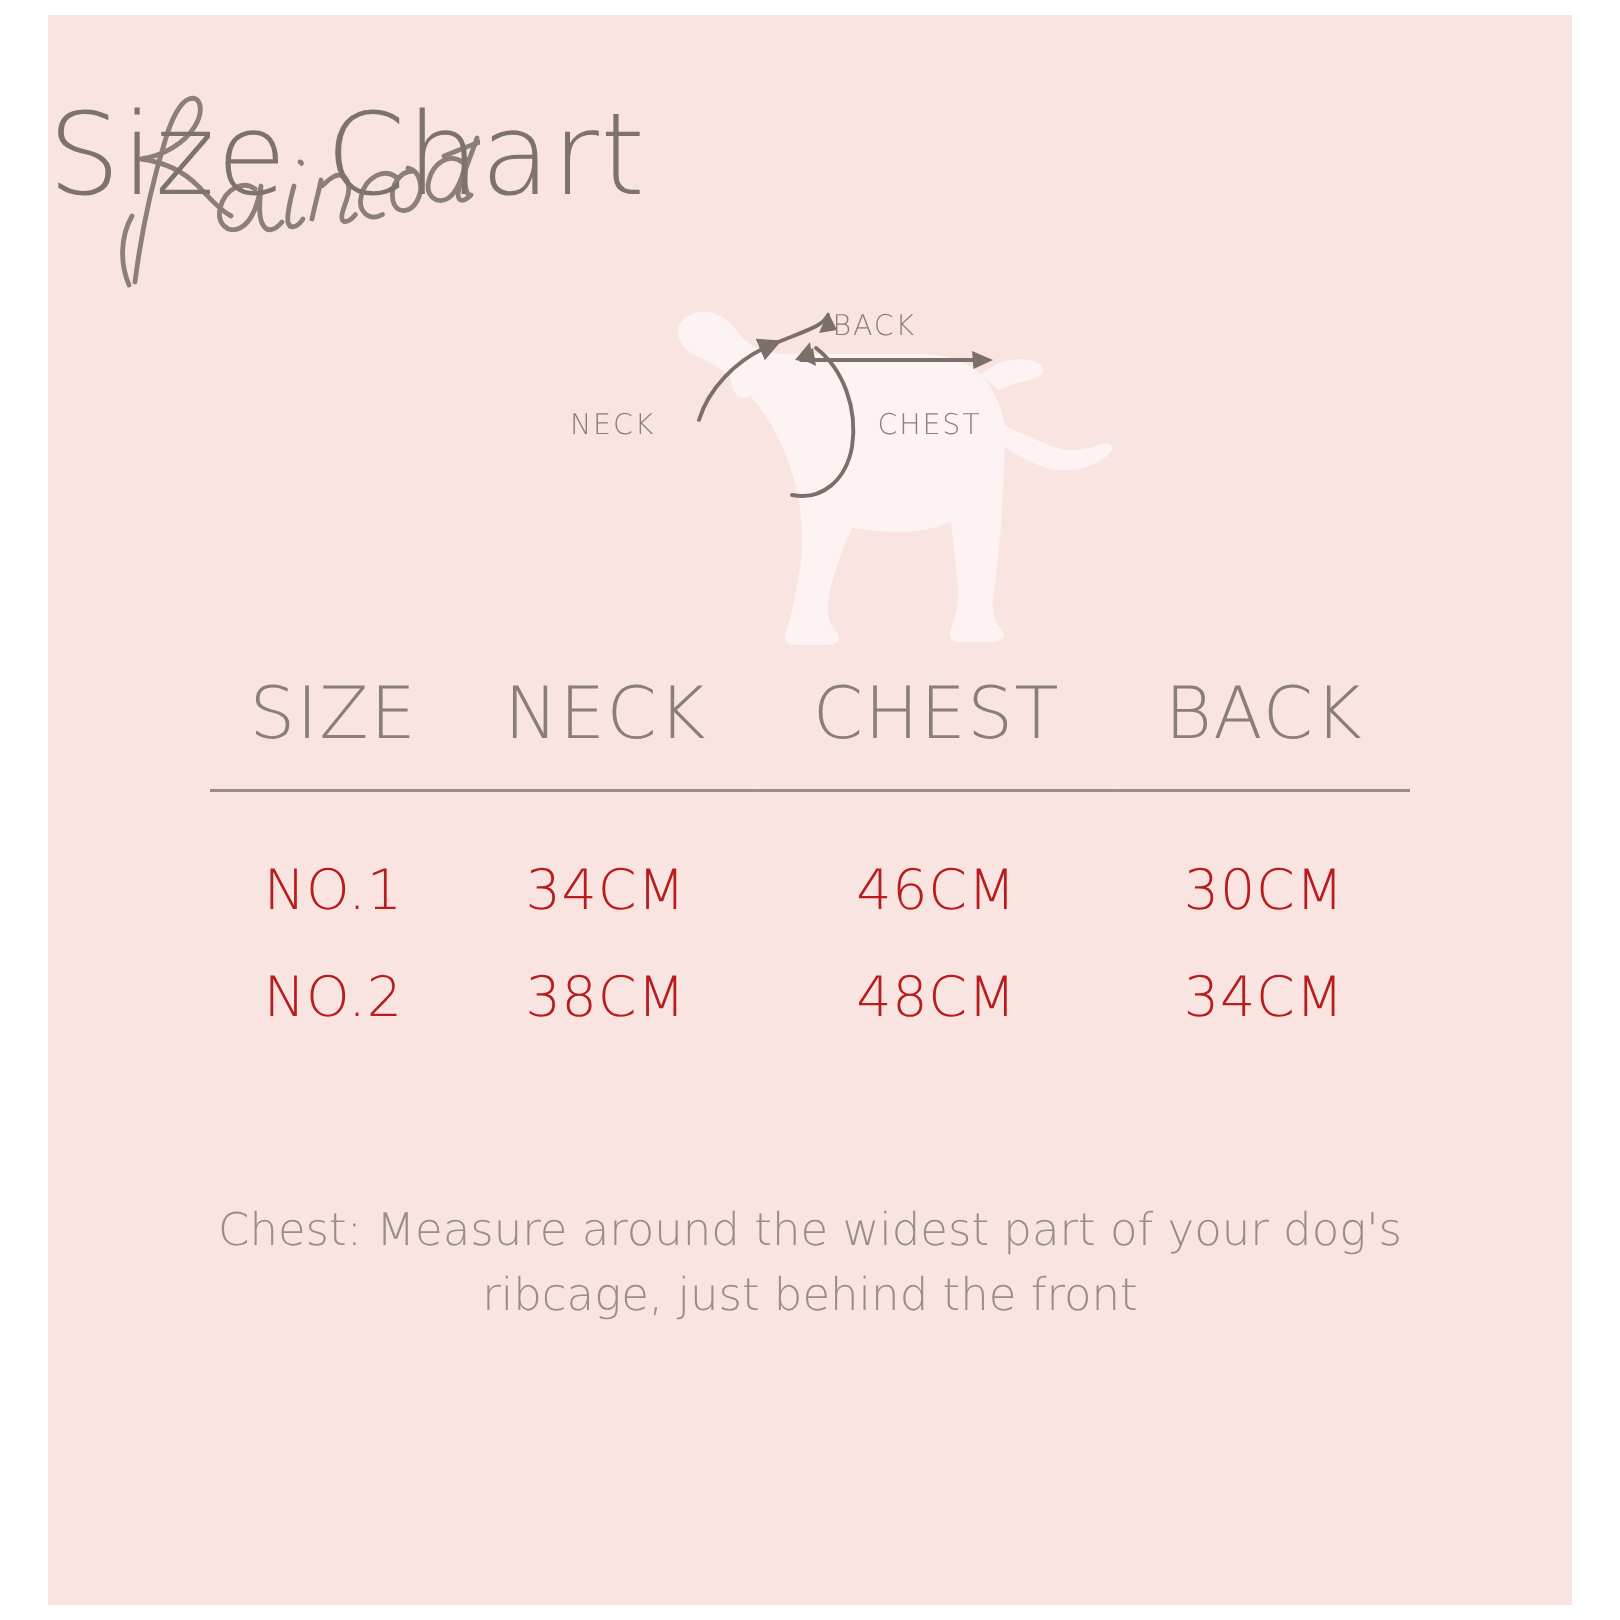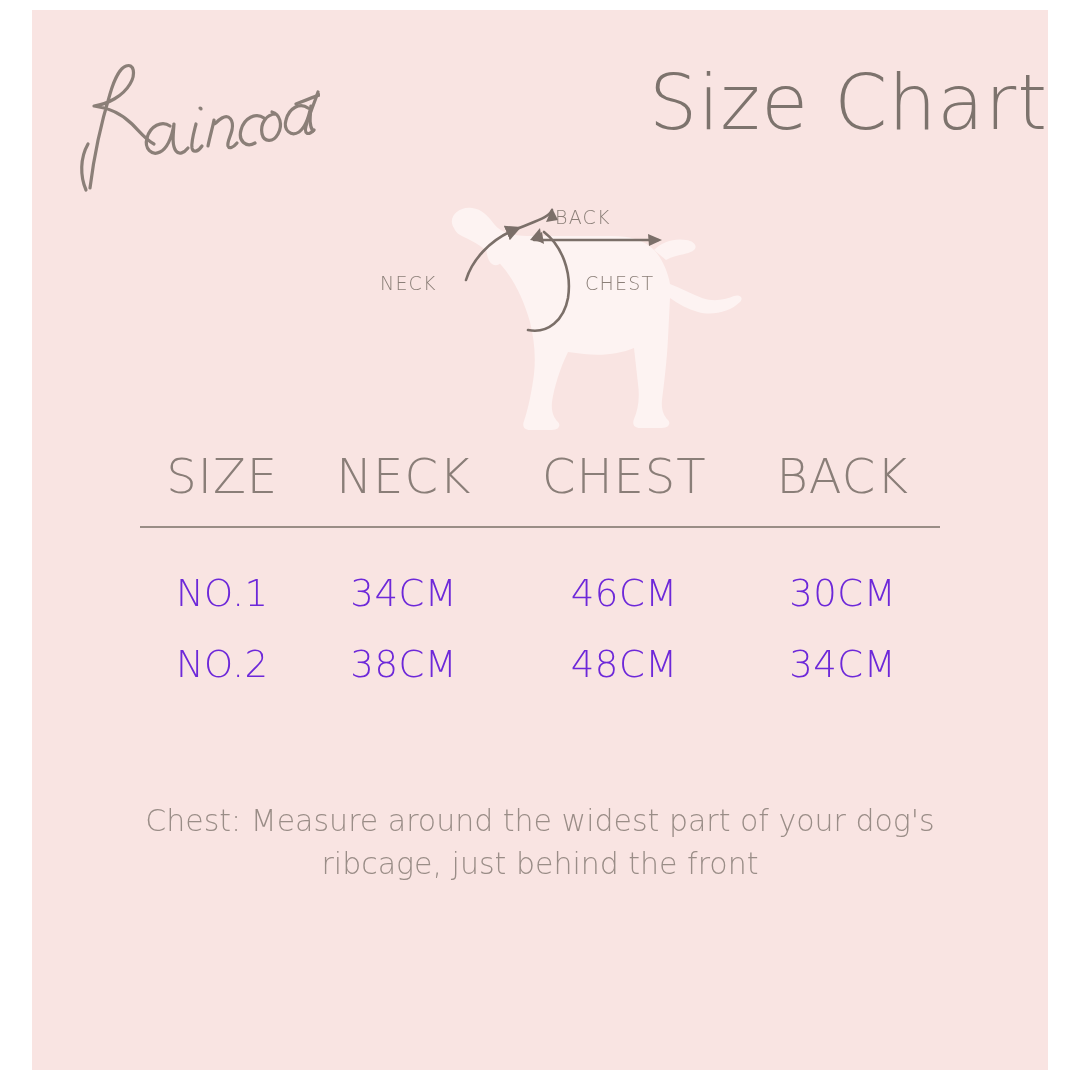--- a/index.html
+++ b/index.html
@@ -31,21 +31,21 @@
     height: 150px;
     color: #8b7f78;
   }
   .brand-script svg { display: block; }
 
   .title {
     position: absolute;
     left: 0;
     top: 48px;
     width: 1016px;
-    text-align: right;
+    text-align: left;
     font-size: 76px;
     letter-spacing: 1px;
     color: #7d736d;
     font-family: "DejaVu Sans", sans-serif;
     font-weight: 300;
   }
 
   
   .illus {
     position: absolute;
@@ -88,21 +88,21 @@
     color: #8a7e78;
     letter-spacing: 1px;
     padding: 8px 0 22px 0;
     text-align: center;
   }
   .tbl thead tr {
     border-bottom: 2px solid #9a8d86;
   }
   .tbl td {
     font-size: 37px;
-    color: #6d28d9;
+    color: #b91c1c;
     letter-spacing: 0.5px;
     text-align: center;
     padding: 14px 0;
     margin-top: 36px;
   }
   .tbl tbody tr:first-child td { padding-top: 44px; }
 
   
   .notes {
     position: absolute;

